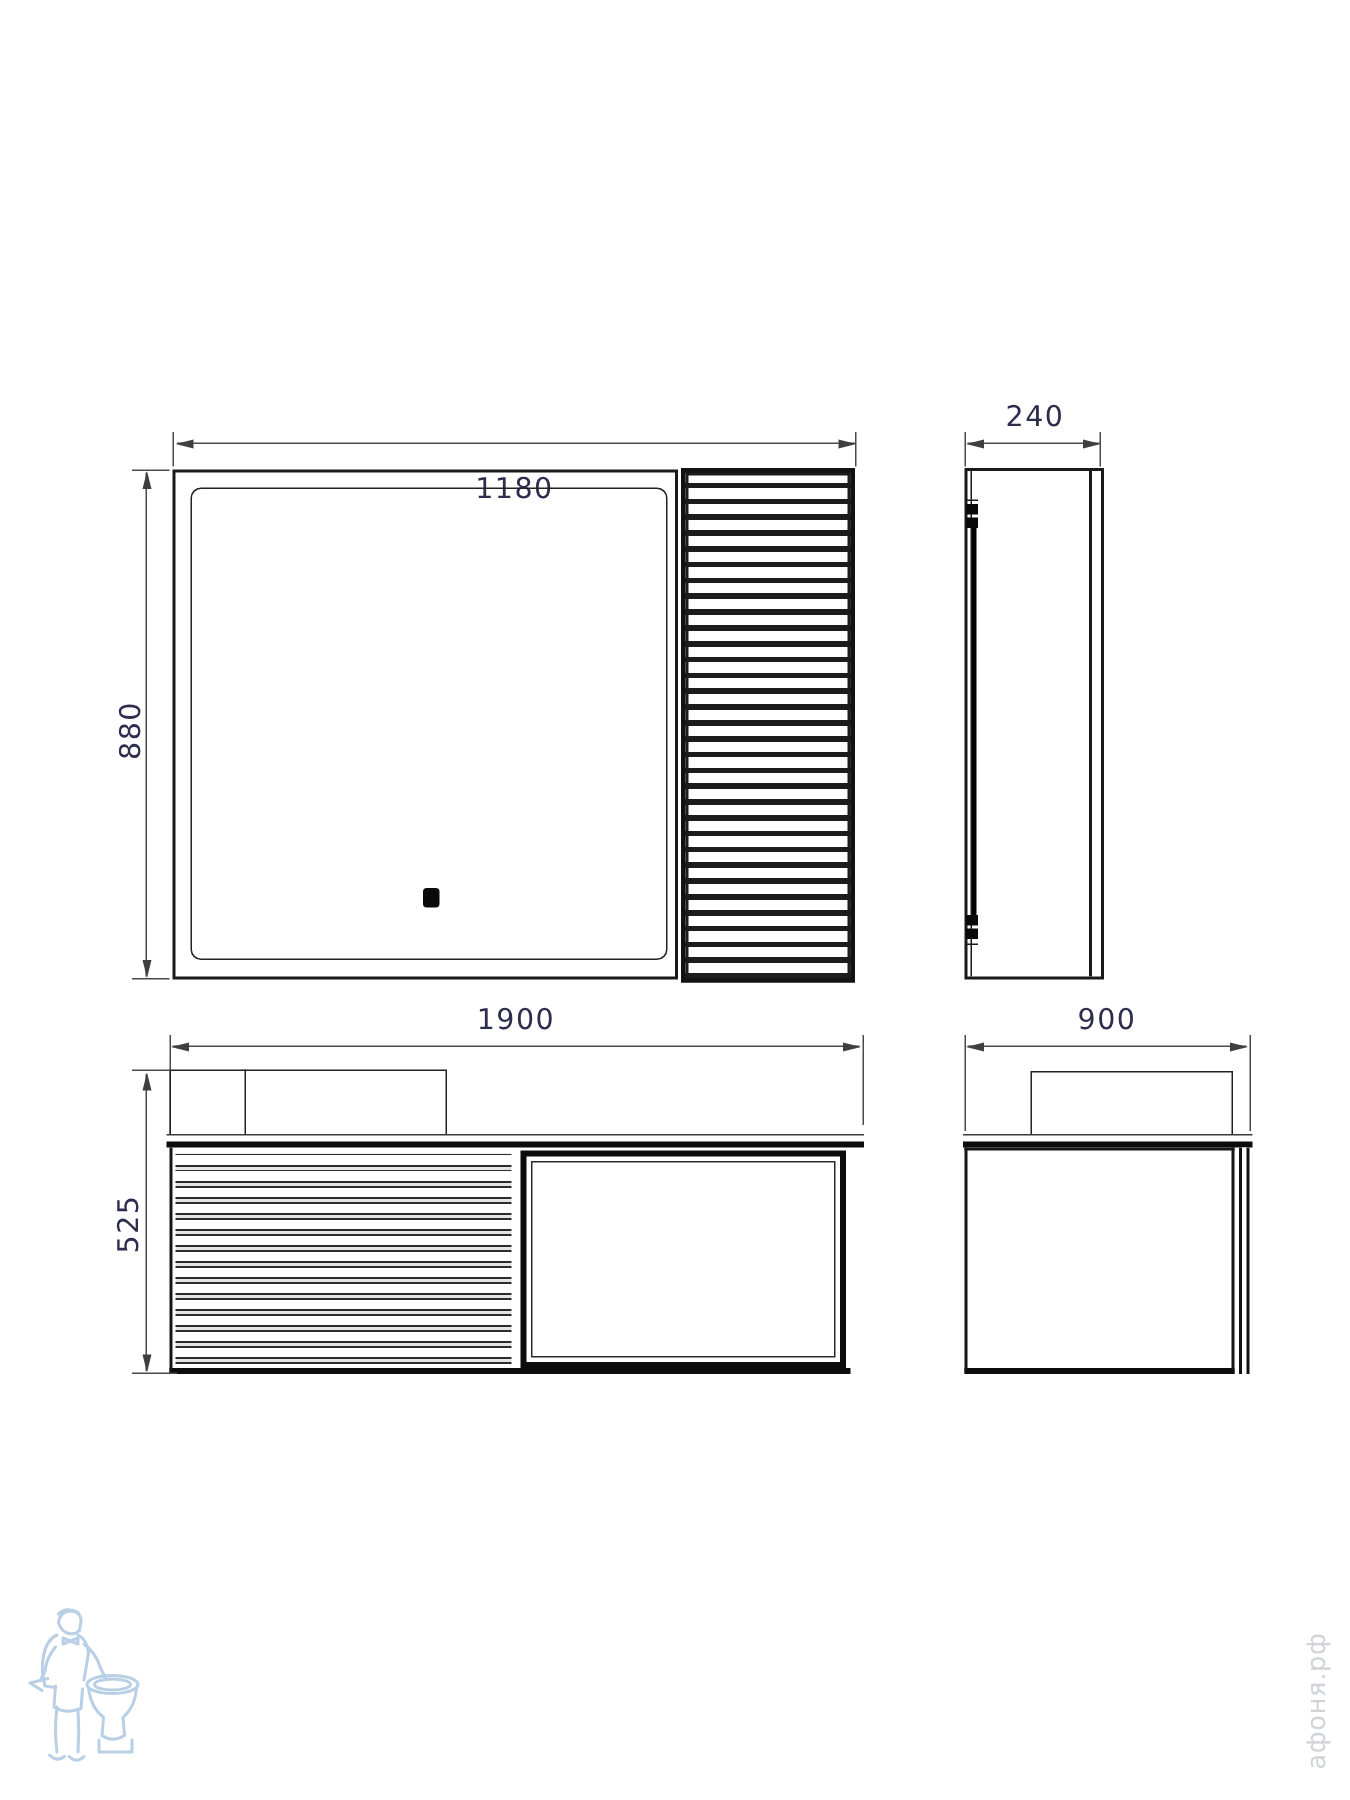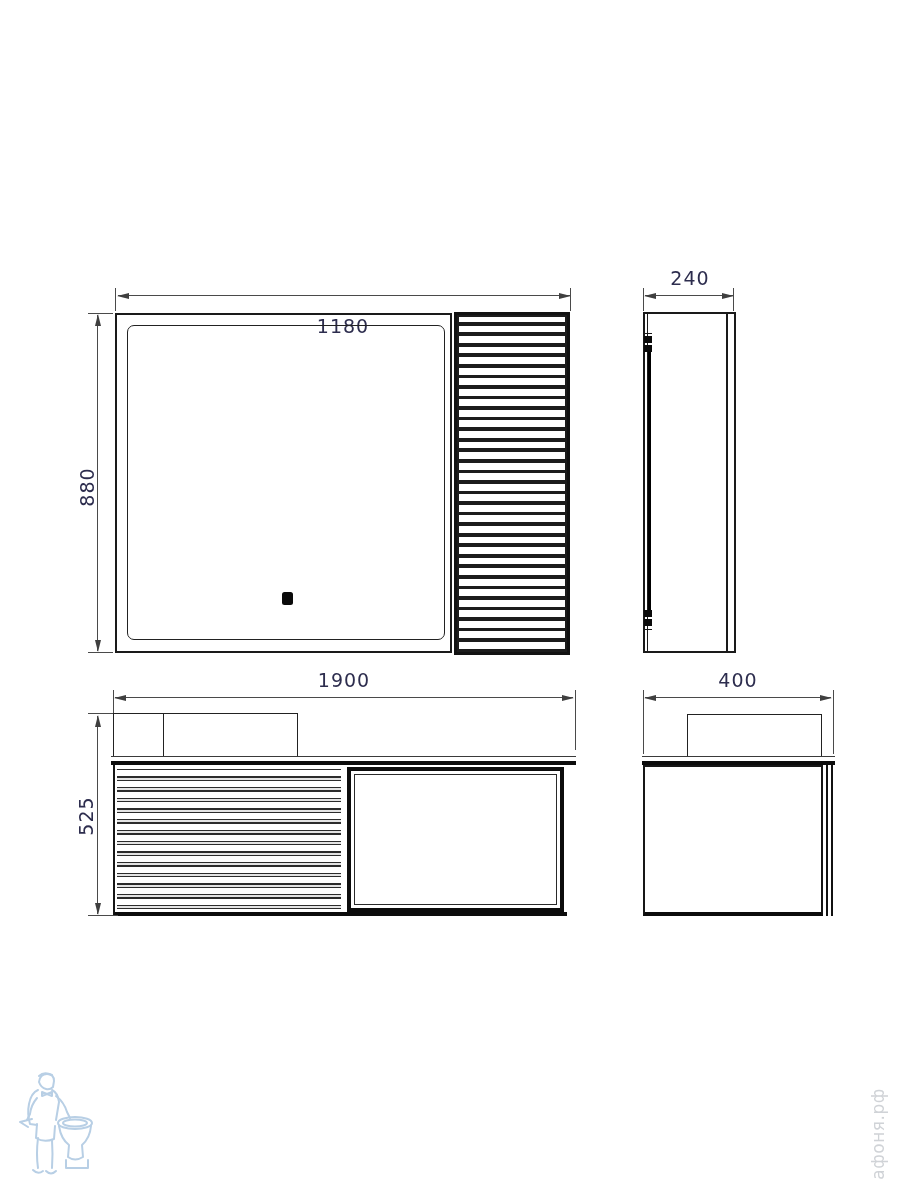--- a/index.html
+++ b/index.html
@@ -143,21 +143,21 @@
     <div class="lbl rot" id="lblC2">525</div>
     <div class="dim v" id="dimC2">
       <span class="arr u"></span>
       <span class="arr d"></span>
     </div>
     <div class="ext h" id="extC2a"></div>
     <div class="ext h" id="extC2b"></div>
   </div>
 
   <div>
-    <div class="lbl" id="lblD1">400</div>
+    <div class="lbl" id="lblD1">900</div>
     <div class="dim h" id="dimD1">
       <span class="arr l"></span>
       <span class="arr r"></span>
     </div>
     <div class="ext v" id="extD1a"></div>
     <div class="ext v" id="extD1b"></div>
 
     <div id="sinkD"></div>
     <div class="counter" id="counterD"></div>
     <div id="cabD"></div>

